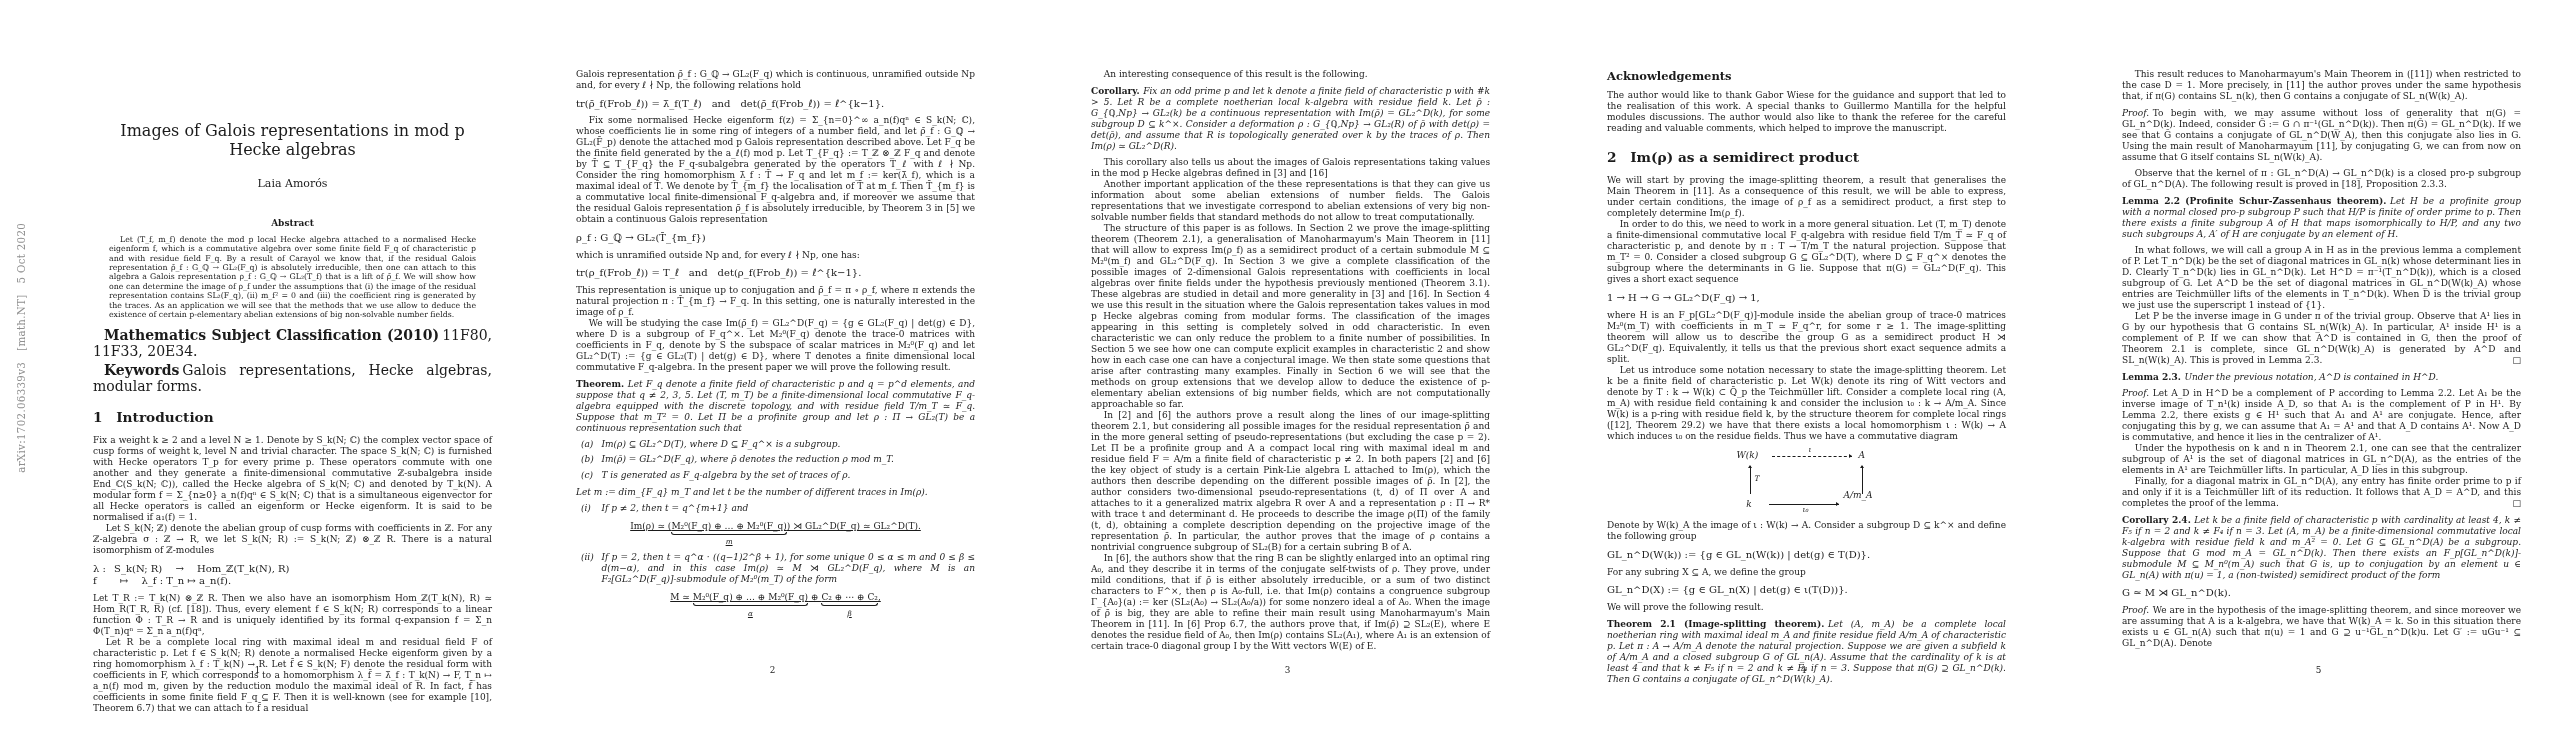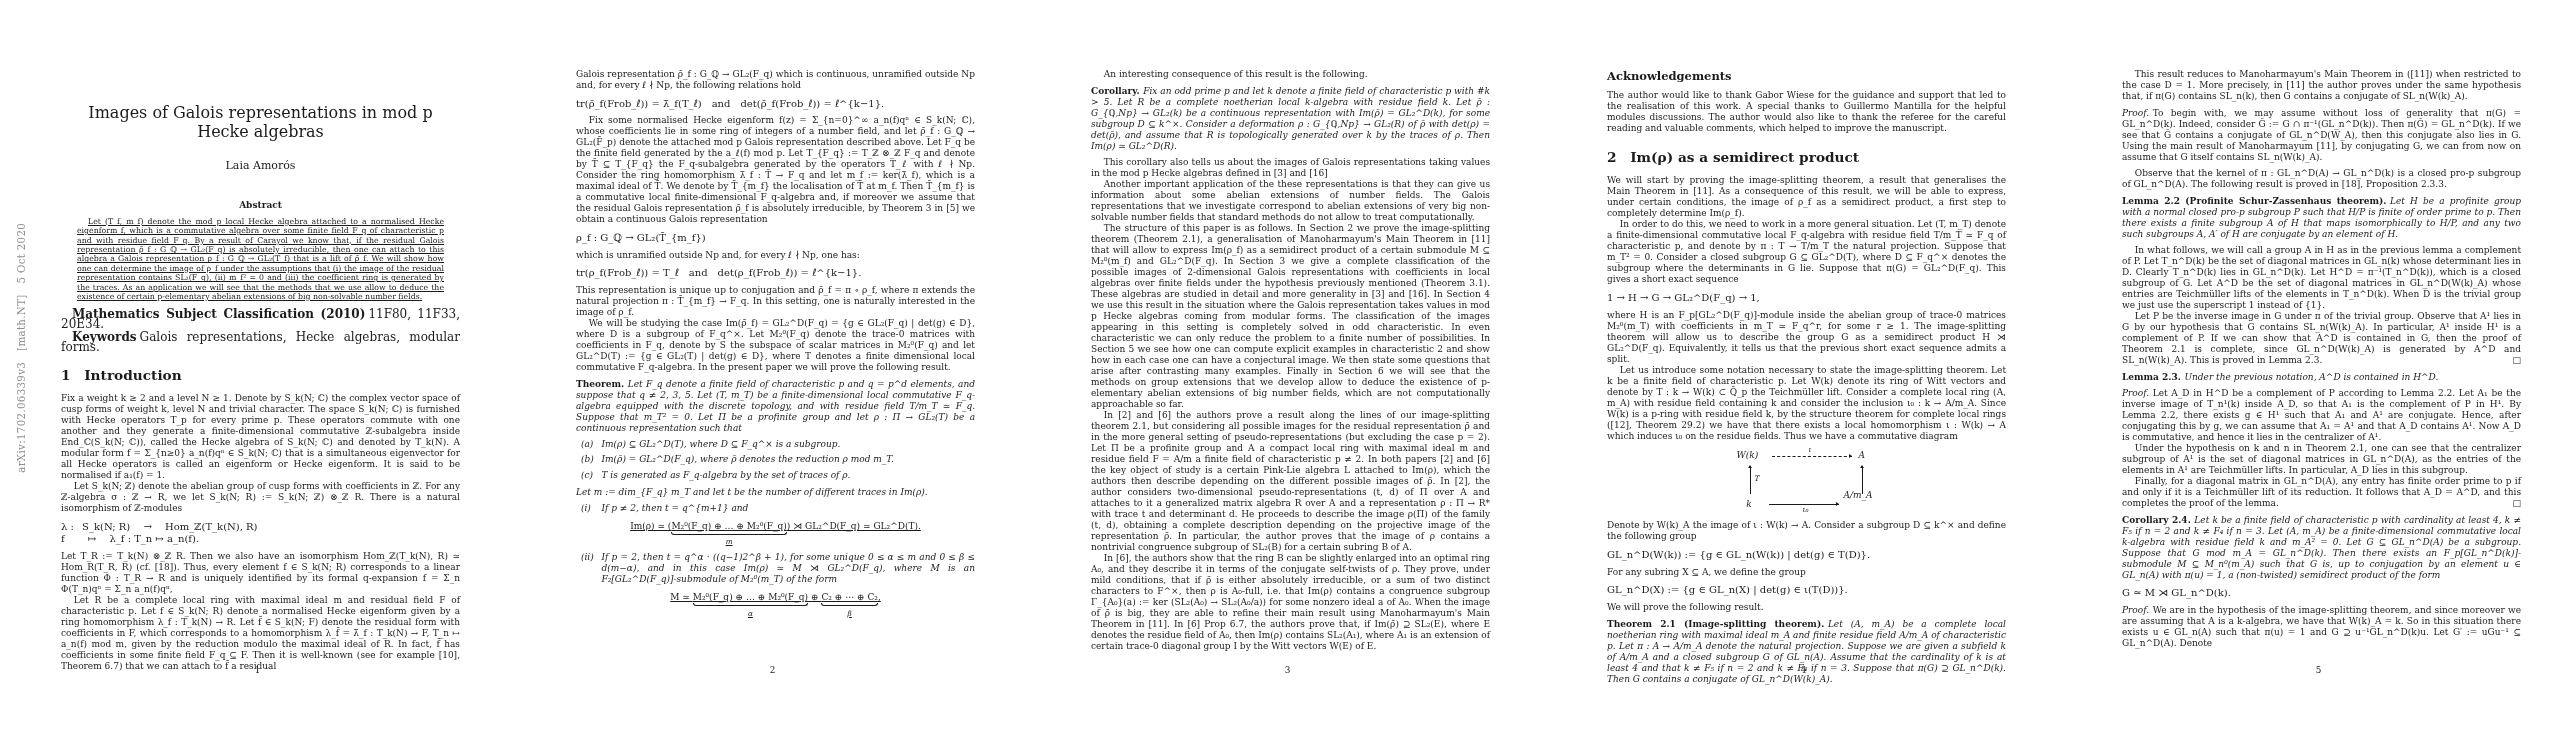--- a/index.html
+++ b/index.html
@@ -14,27 +14,27 @@
   .watermark {
     position:absolute; left:-99px; top:344px; width:243px; height:14.6px;
     text-align:center; transform:rotate(-90deg); color:#8f8f8f;
     font-size:10.3px; letter-spacing:0.3px; white-space:nowrap;
   }
 
   .page { position:absolute; top:0; width:515px; height:600px; }
   #page-1 { left:0; } #page-2 { left:515px; } #page-3 { left:1030px; }
   #page-4 { left:1546px; } #page-5 { left:2061px;text-decoration:underline; }
   .content { position:absolute; left:61px; width:399px; top:69px; }
-  #page-1 .content { top:103px; }
+  #page-1 .content { top:121px;margin-left:32px; }
 
   .t-title { font-size:16px; line-height:19px; text-align:center; font-weight:400; }
   .t-author { font-size:11px; text-align:center; margin-top:18px; }
   .abs-head { font-size:9px; font-weight:700; text-align:center; margin-top:28px; }
-  .abstract { font-size:7.8px; line-height:9.4px; text-align:justify; margin:6.7px 16px 0 16px; text-indent:11px;text-decoration:underline; }
-  .meta { font-size:12px; line-height:10px; margin:8px 0 0 0; text-align:justify; text-indent:11px; }
+  .abstract { font-size:7.8px; line-height:9.4px; text-align:justify; margin:6.7px 16px 0 16px; text-indent:11px; }
+  .meta { font-size:14px; line-height:16px; margin:8px 0 0 0; text-align:justify; text-indent:11px; }
   .meta.kw { margin-top:3px; }
   .meta .lead { font-weight:700; margin-right:3px; }
   .sec-head { font-size:13.7px; font-weight:700; margin:14.6px 0 10.3px 0; }
   .ack-head { font-size:11.5px; font-weight:700; margin:0 0 7.3px 0; }
 
   .para { font-size:9px; line-height:11px; text-align:justify; margin:0; }
   .ind { text-indent:12.8px; }
   .gap-top { margin-top:5.5px; }
   .eq { font-size:10px; line-height:11px; text-align:left; margin:6.7px 0; }
   .eq .row2 { margin-top:1.2px; }

